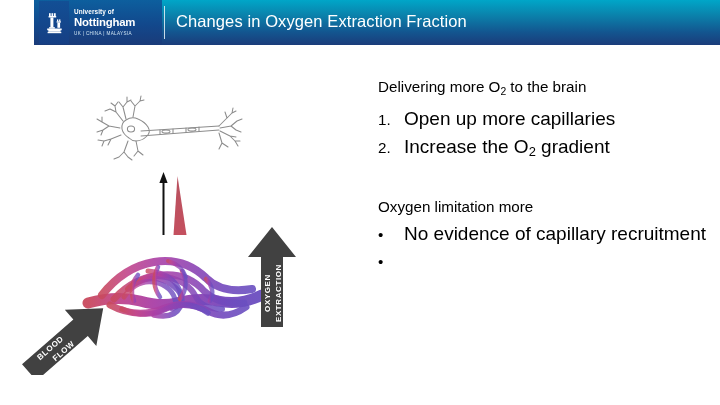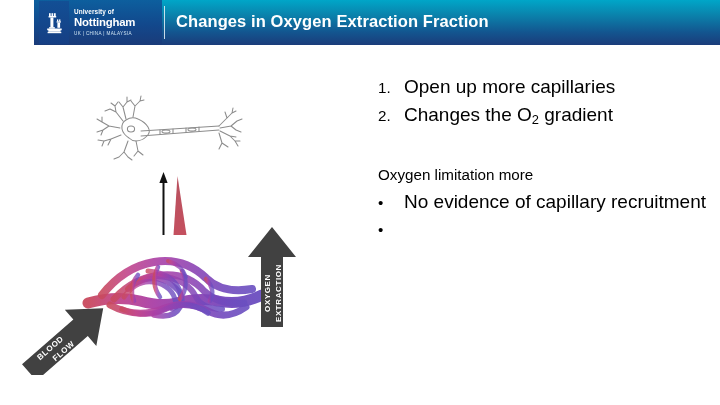--- a/index.html
+++ b/index.html
@@ -72,21 +72,21 @@
     left: 130px; top: 6px;
     width: 1px; height: 33px;
     background: #e8f2f8;
     opacity: 0.85;
   }
   #slide-title {
     position: absolute;
     left: 142px; top: 12px;
     color: #ffffff;
     font-size: 16.5px;
-    font-weight: bold;
+    font-weight: normal;
     letter-spacing: 0.1px;
     white-space: nowrap;
   }
 
   
   #slide-body {
     position: absolute;
     left: 0; top: 45px;
     width: 720px; height: 360px;
     background: #ffffff;
@@ -278,29 +278,30 @@
           <text class="arrow-label" x="-14" y="-2" text-anchor="middle">OXYGEN</text>
           <text class="arrow-label" x="-14" y="9" text-anchor="middle">EXTRACTION</text>
         </g>
       </g>
 
     </svg>
   </div>
 
   <div id="text-column">
 
+    <div class="para-line"><span>Delivering more O</span><sub>2</sub><span> to the brain</span></div>
 
     <div class="list-row">
       <span class="list-marker">1.</span>
       <span class="list-text">Open up more capillaries</span>
     </div>
 
     <div class="list-row">
       <span class="list-marker">2.</span>
-      <span class="list-text"><span>Changes the O</span><sub>2</sub><span> gradient</span></span>
+      <span class="list-text"><span>Increase the O</span><sub>2</sub><span> gradient</span></span>
     </div>
 
     <div class="block-gap"></div>
 
     <div class="para-line">Oxygen limitation more</div>
 
     <div class="list-row">
       <span class="list-marker bullet">•</span>
       <span class="list-text">No evidence of capillary recruitment</span>
     </div>

